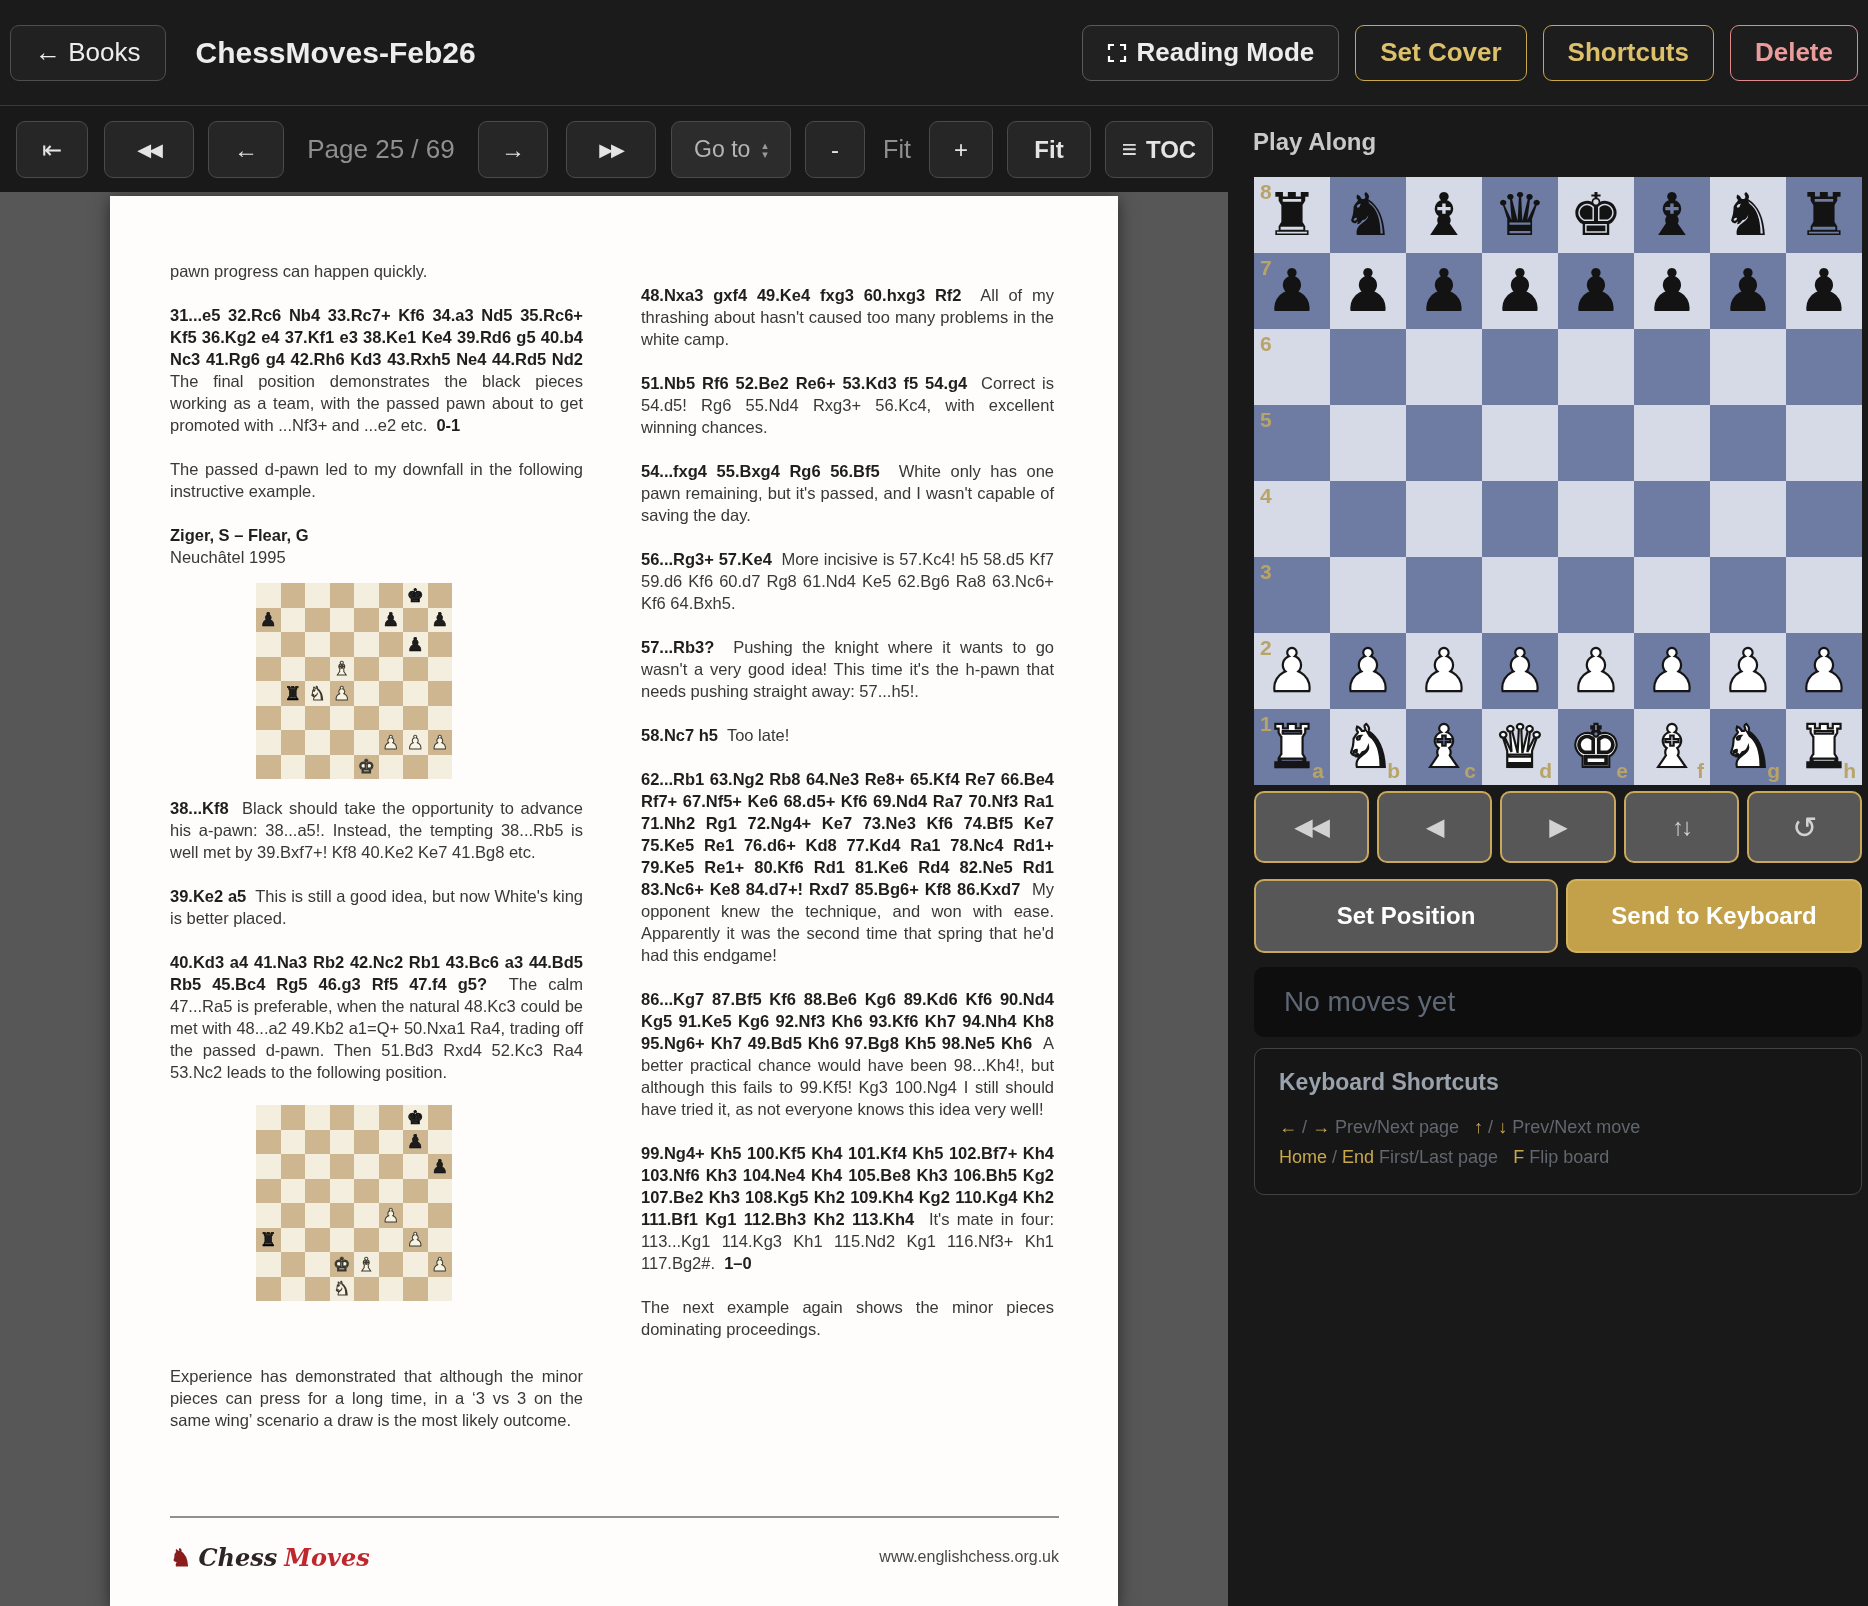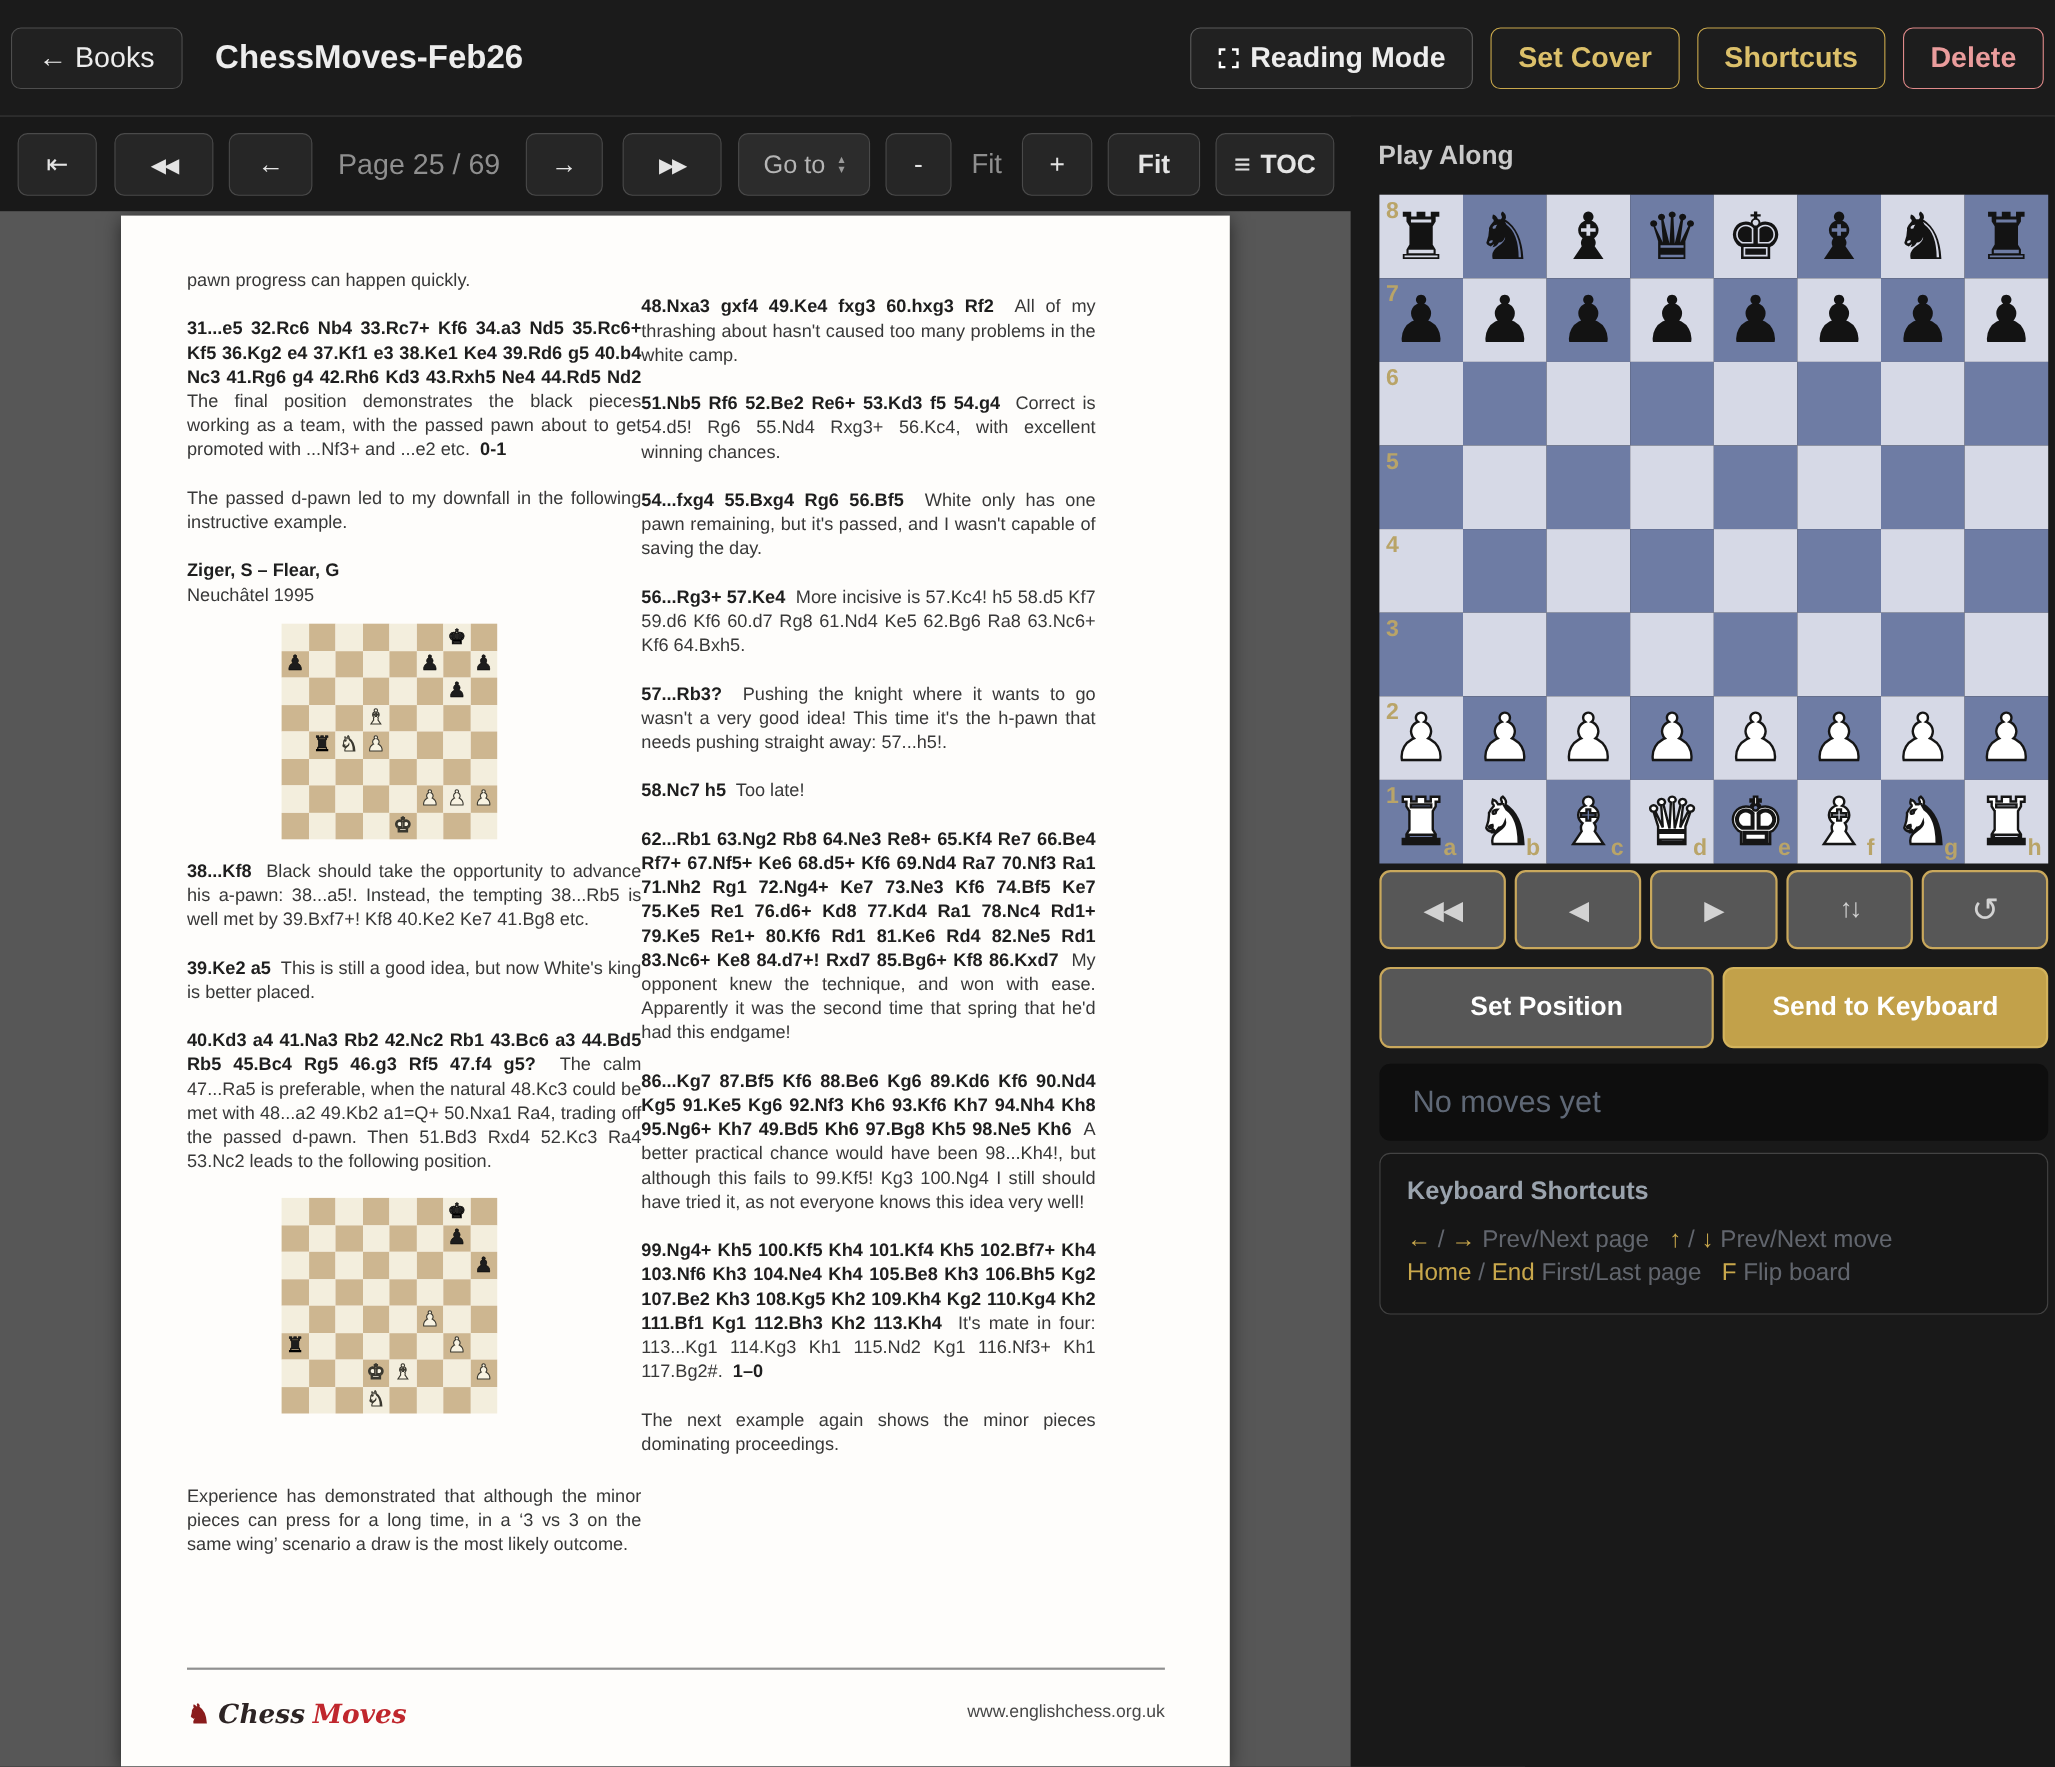--- a/index.html
+++ b/index.html
@@ -34,21 +34,21 @@
   .ml16{margin-left:16px}.ml14{margin-left:14px}.ml12{margin-left:12px}.ml18{margin-left:18px}.ml6{margin-left:6px}
   .goto{width:120px;margin-left:15px;background:#2c2c2c;color:#b5b5b5;font-size:23px;gap:12px}
   .sel-arrows{display:flex;flex-direction:column;line-height:9px;font-size:11px;color:#9a9a9a}
   .toc-ic{font-size:26px;margin-right:9px;color:#dcdcdc}
   .bold-btn{font-weight:700}
 
   
   .viewer{position:absolute;top:192px;left:0;width:1228px;height:1414px;background:#575757;overflow:hidden}
   .pdf-page{position:absolute;left:110px;top:4px;width:1008px;height:1410px;background:#fefdfb;
             box-shadow:0 3px 16px rgba(0,0,0,.55);overflow:hidden}
-  .page-content{position:absolute;left:60px;top:48px;width:889px;display:flex;}
+  .page-content{position:absolute;left:60px;top:64px;width:889px;display:flex;gap:58px}
   .col{width:413px;font-size:16.5px;line-height:22px;color:#383838}
   .col-right{margin-top:24px}
   .para{margin:0 0 22px 0;text-align:justify;white-space:pre-wrap}
   .para b{color:#1e1e1e}
   .game-header{margin:0;font-size:16.5px;line-height:22px}
   .gh-players{font-weight:700;color:#1e1e1e}
   .gh-event{color:#383838}
   .pdf-diagram{border:1px solid #919191;margin:15px 0 18px 86px}
   .footer-rule{position:absolute;left:60px;width:889px;top:1320px;height:2px;background:#909090}
   .page-footer{position:absolute;left:60px;width:889px;top:1340px;height:42px;display:flex;align-items:center}
@@ -83,21 +83,21 @@
   .actions{position:absolute;left:26px;top:773px;width:608px;display:flex;gap:8px}
   .action{height:74px;box-sizing:border-box;border-radius:10px;font-weight:700;font-size:24px;
           font-family:inherit;color:#fff;display:flex;align-items:center;justify-content:center;cursor:pointer}
   .setpos{width:304px;background:#575757;border:2px solid #c9a85c}
   .send{flex:1;background:#c2a14a;border:2px solid #d3b35c}
   .no-moves{position:absolute;left:26px;top:861px;width:608px;height:70px;box-sizing:border-box;background:#0e0e0e;
             border-radius:10px;display:flex;align-items:center;padding-left:30px;font-size:28px;color:#5f6876}
   .shortcuts{position:absolute;left:26px;top:942px;width:608px;box-sizing:border-box;border:1.5px solid #434343;
              border-radius:10px;background:#161616;padding:20px 24px 22px}
   .sc-title{font-size:23px;font-weight:700;color:#9aa3ad;margin-bottom:16px}
-  .sc-line{font-size:22px;color:#62666e;white-space:pre-wrap;line-height:30px}
+  .sc-line{font-size:18px;color:#62666e;white-space:pre-wrap;line-height:30px}
   .sc-line .k{color:#c9a84c}
 </style>
 </head>
 <body>
 
 <div class="app">
 
   <header class="topbar">
     <button class="hbtn">← Books</button>
     <div class="doc-title">ChessMoves-Feb26</div>

